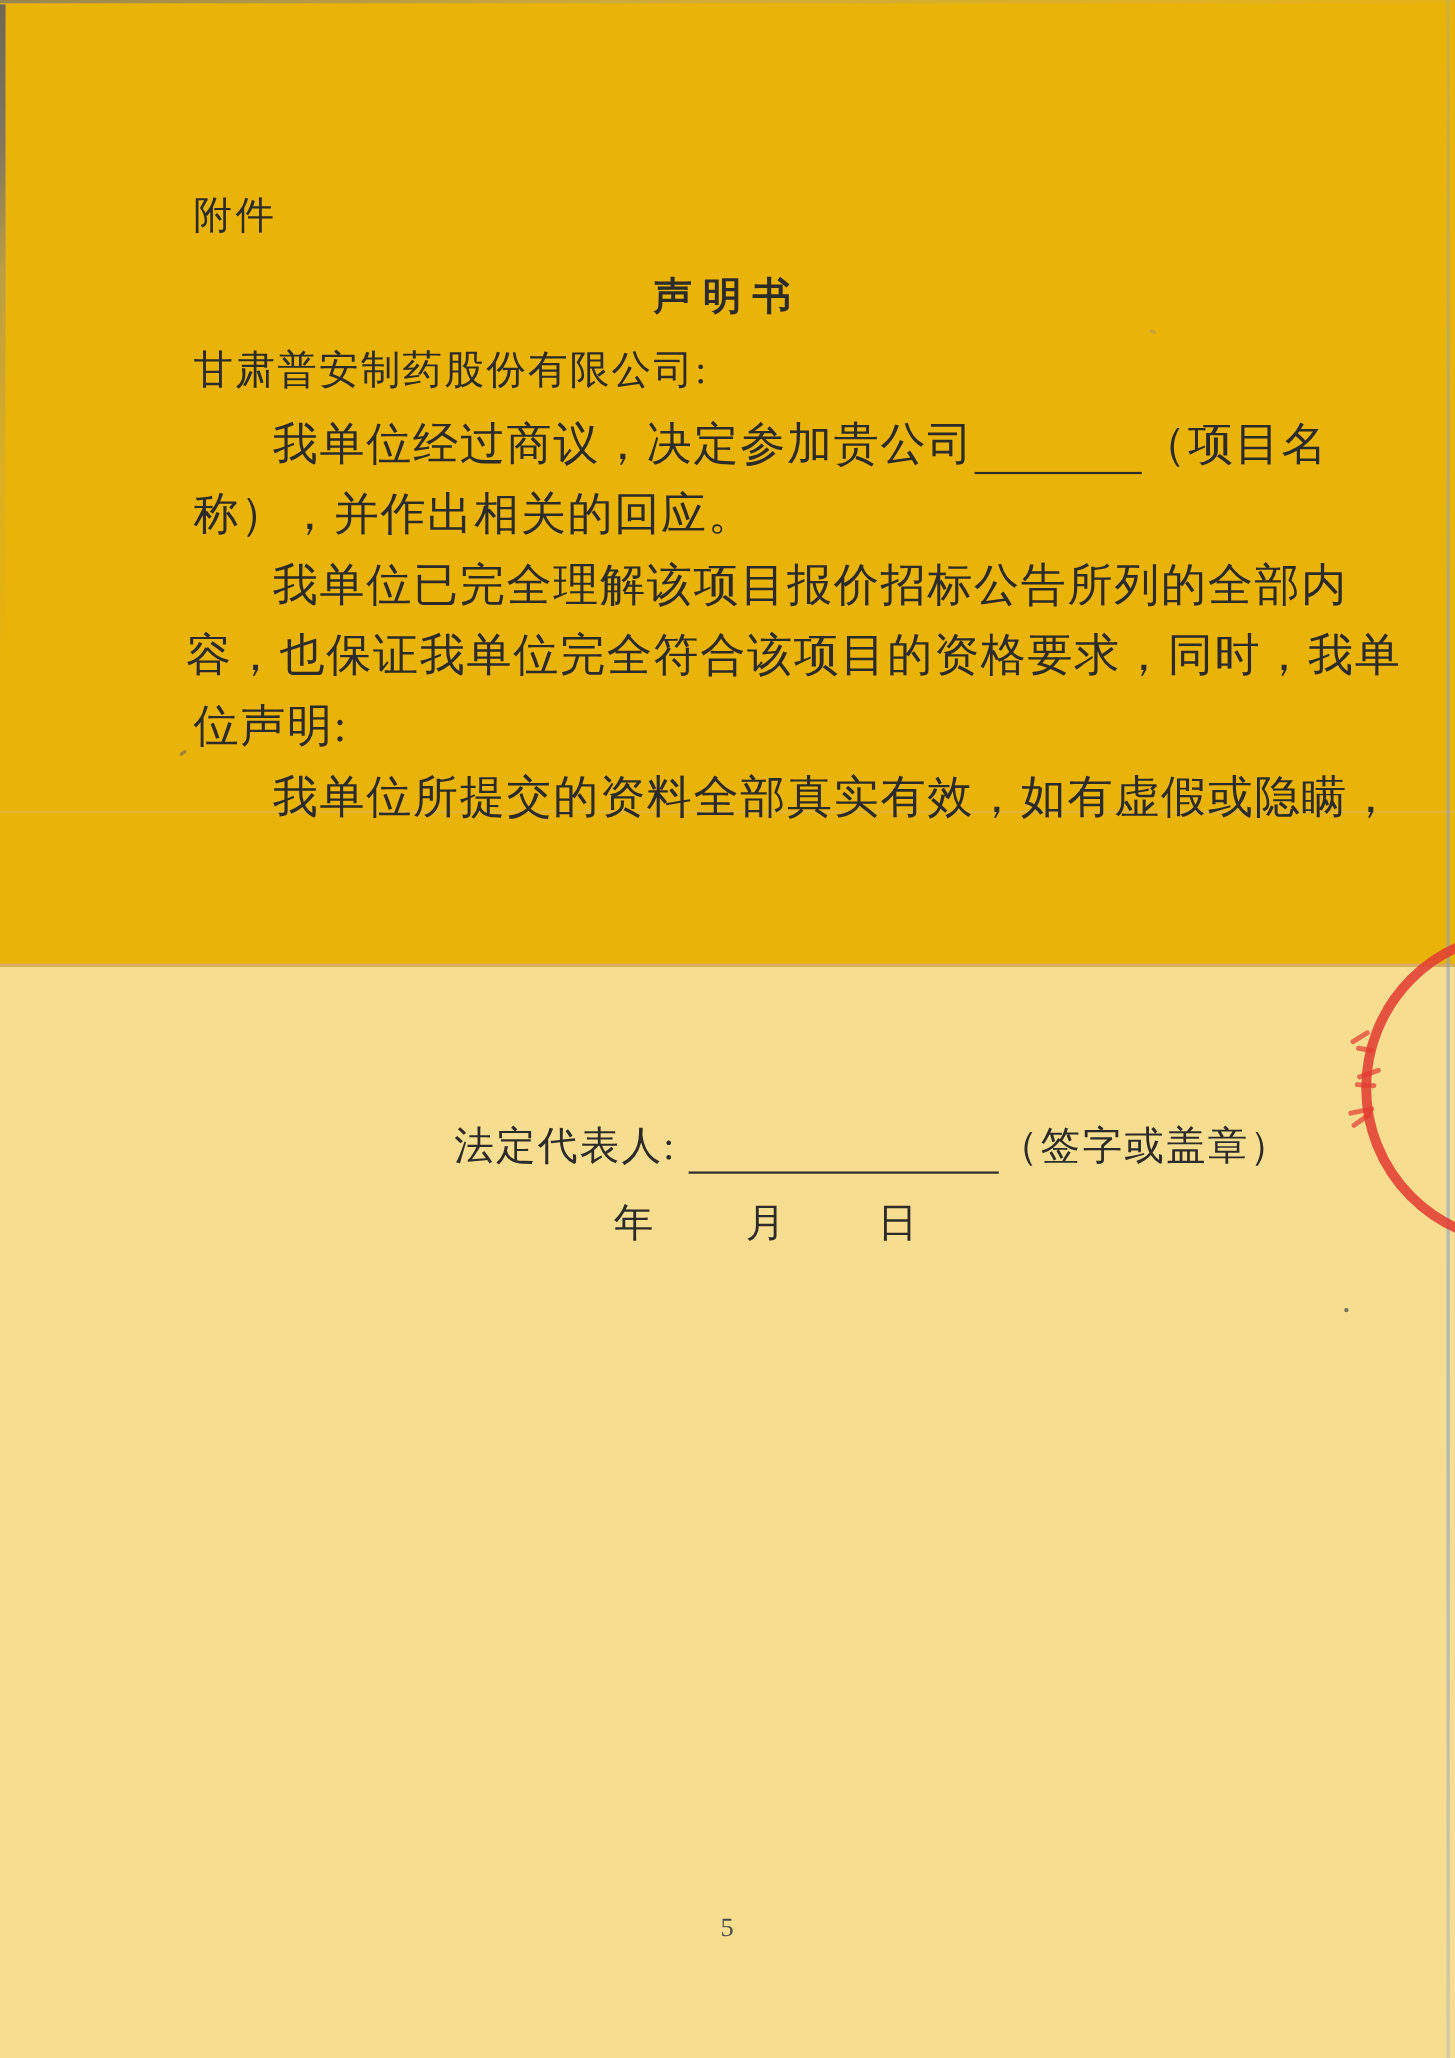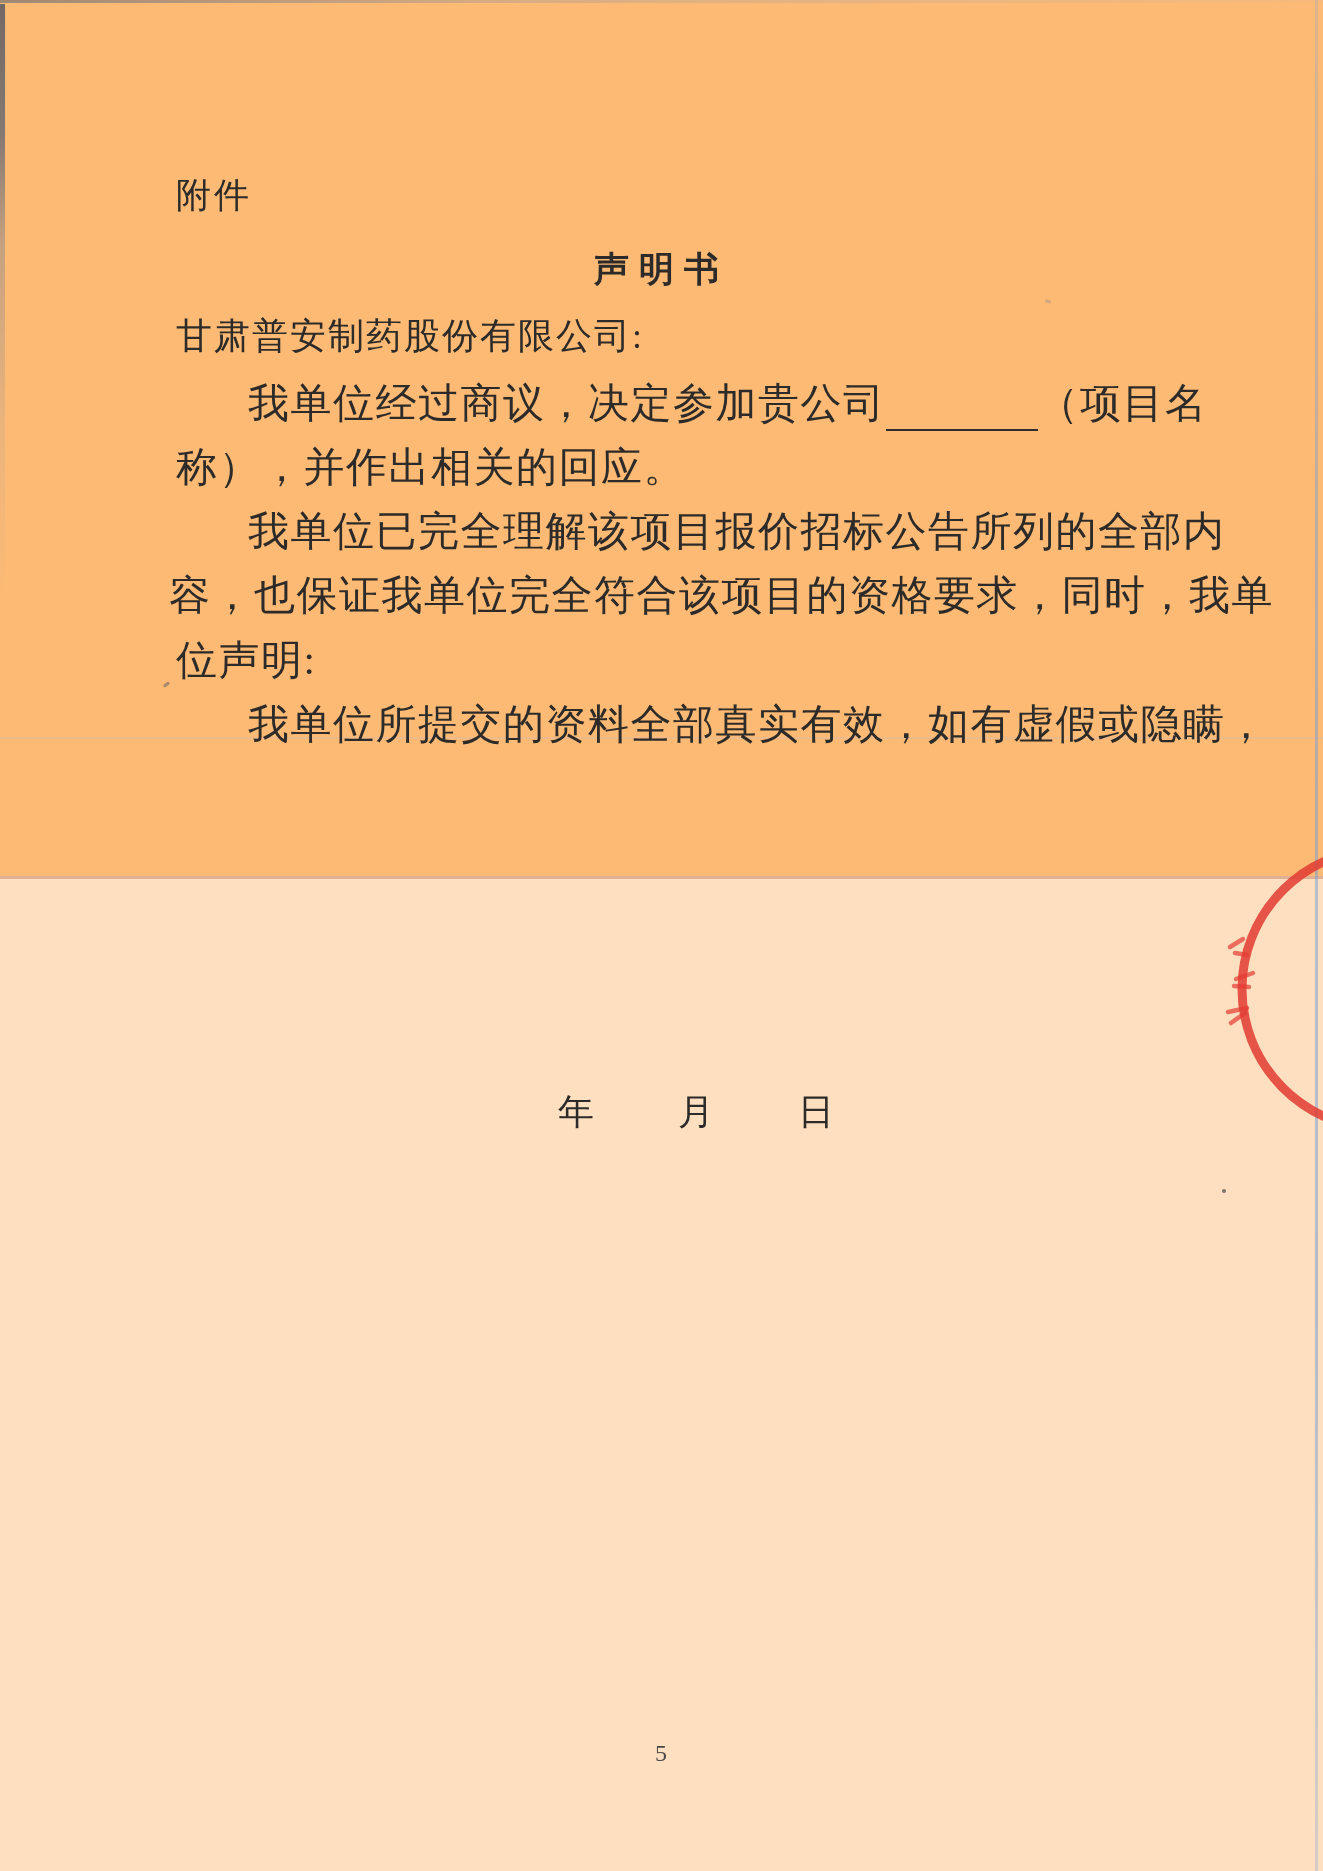--- a/index.html
+++ b/index.html
@@ -1,18 +1,18 @@
 <!DOCTYPE html>
 <html><head>
 <meta charset="utf-8">
 <style>
   html,body { margin:0; padding:0; background:#e8e8e8; }
   .page {
     position:relative; width:1323px; height:1871px;
-    background:#fdba74; overflow:hidden;
+    background:#eab308; overflow:hidden;
     font-family:"Liberation Serif","DejaVu Serif",serif;
     color:#2c2b29;
   }
   
   .top-edge   { position:absolute; left:0; top:0; width:1323px; height:3px;
                 background:linear-gradient(to right, rgba(110,110,118,.65), rgba(150,150,158,.35) 40%, rgba(170,170,178,.18) 80%, rgba(180,180,188,.08)); }
   .left-edge  { position:absolute; left:0; top:4px; width:5px; height:600px;
                 background:linear-gradient(to bottom, rgba(90,90,98,.85), rgba(105,105,115,.8) 22%, rgba(130,130,140,.45) 40%, rgba(150,150,160,.18) 70%, rgba(160,160,170,0)); }
   .right-edge { position:absolute; left:1315px; top:0; width:3px; height:1871px;
                 background:linear-gradient(to bottom, rgba(125,160,215,.25), rgba(120,158,214,.5) 30%, rgba(118,156,212,.55) 70%, rgba(125,160,215,.3)); }
@@ -74,20 +74,24 @@
 
   <div class="txt body-line bl-0">
     <span>我单位经过商议，决定参加贵公司</span><span class="blank blank-project"></span><span>（项目名</span>
   </div>
   <div class="txt body-line bl-1">称），并作出相关的回应。</div>
   <div class="txt body-line bl-2">我单位已完全理解该项目报价招标公告所列的全部内</div>
   <div class="txt body-line bl-3">容，也保证我单位完全符合该项目的资格要求，同时，我单</div>
   <div class="txt body-line bl-4">位声明:</div>
   <div class="txt body-line bl-5">我单位所提交的资料全部真实有效，如有虚假或隐瞒，</div>
 
+  <div class="txt sig-row-2">
+    <span>法定代表人:</span>
+    <span class="blank blank-rep"></span><span>（签字或盖章）</span>
+  </div>
   <div class="txt date-row">
     <span>年</span>
     <span>月</span>
     <span>日</span>
   </div>
 
   <svg class="stamp" viewBox="0 0 113 290" xmlns="http://www.w3.org/2000/svg">
     <g fill="none" stroke-linecap="round" stroke="#e23b32">
       <circle cx="172" cy="137" r="140" stroke-width="9" opacity="0.85"></circle>
       <path d="M20,95 l13,-8 M25,101 l12,2" stroke-width="4.5" opacity="0.7"></path>

